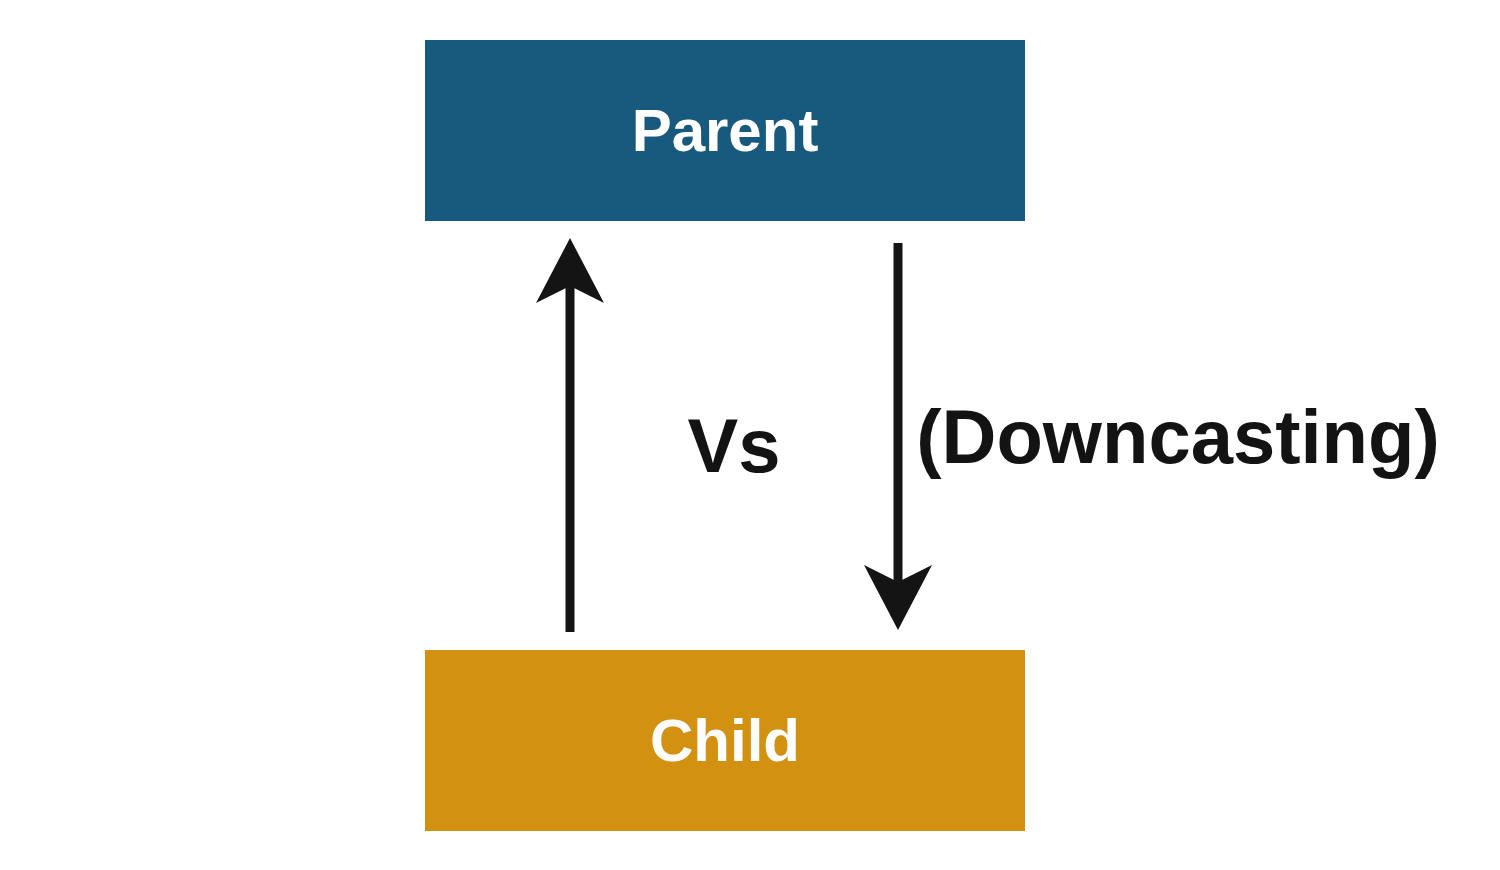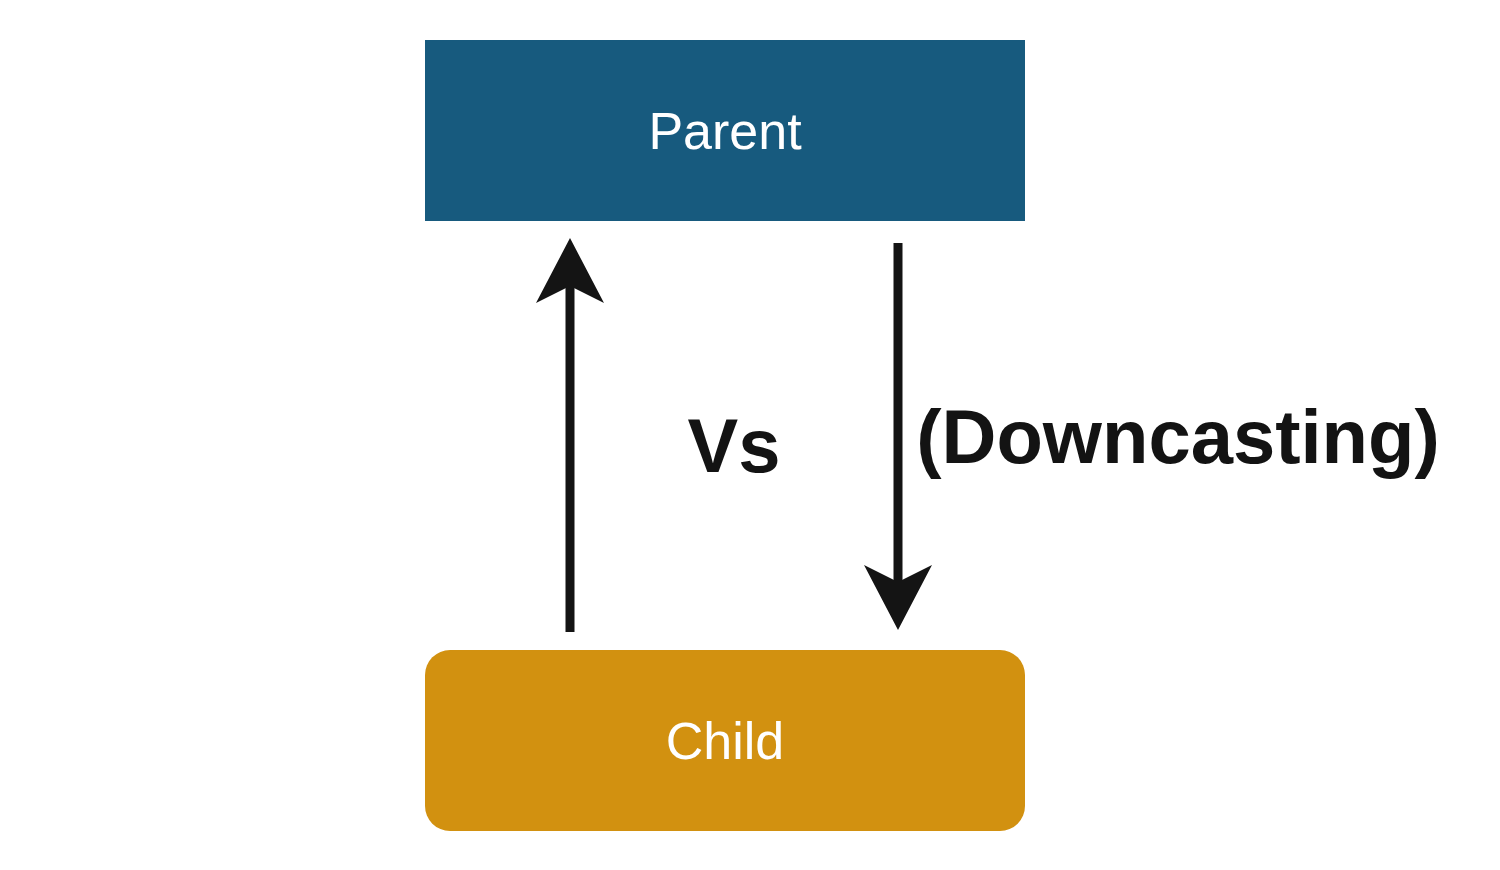--- a/index.html
+++ b/index.html
@@ -20,22 +20,22 @@
     left: 425px;
     width: 600px;
     height: 181px;
     display: flex;
     align-items: center;
     justify-content: center;
   }
   .node-parent { top: 40px; }
   .node-child  { top: 650px; }
   .node-label {
-    font-size: 52px;
-    font-weight: normal;
+    font-size: 60px;
+    font-weight: bold;
     line-height: 1;
   }
   .float-label {
     position: absolute;
     transform: translate(-50%, -50%);
     font-size: 76px;
     font-weight: bold;
     white-space: nowrap;
     line-height: 1;
   }
@@ -52,21 +52,21 @@
 </style>
 </head>
 <body>
 
 <div id="canvas">
 
   <div class="node node-parent" style="background-color: rgb(23, 90, 126);">
     <span class="node-label" style="color: rgb(255, 255, 255);">Parent</span>
   </div>
 
-  <div class="node node-child" style="background-color: rgb(210, 145, 16); border-radius: 25px;">
+  <div class="node node-child" style="background-color: rgb(210, 145, 16);">
     <span class="node-label" style="color: rgb(255, 255, 255);">Child</span>
   </div>
 
   <svg id="arrows-layer" viewBox="0 0 1500 870" xmlns="http://www.w3.org/2000/svg">
 
     <line x1="570" y1="286" x2="570" y2="632" stroke-width="9" stroke="#141414"></line>
     <polygon points="570,238 604,303 570,286 536,303" fill="#141414"></polygon>
 
     <line x1="898" y1="243" x2="898" y2="585" stroke-width="9" stroke="#141414"></line>
     <polygon points="898,630 932,565 898,582 864,565" fill="#141414"></polygon>

